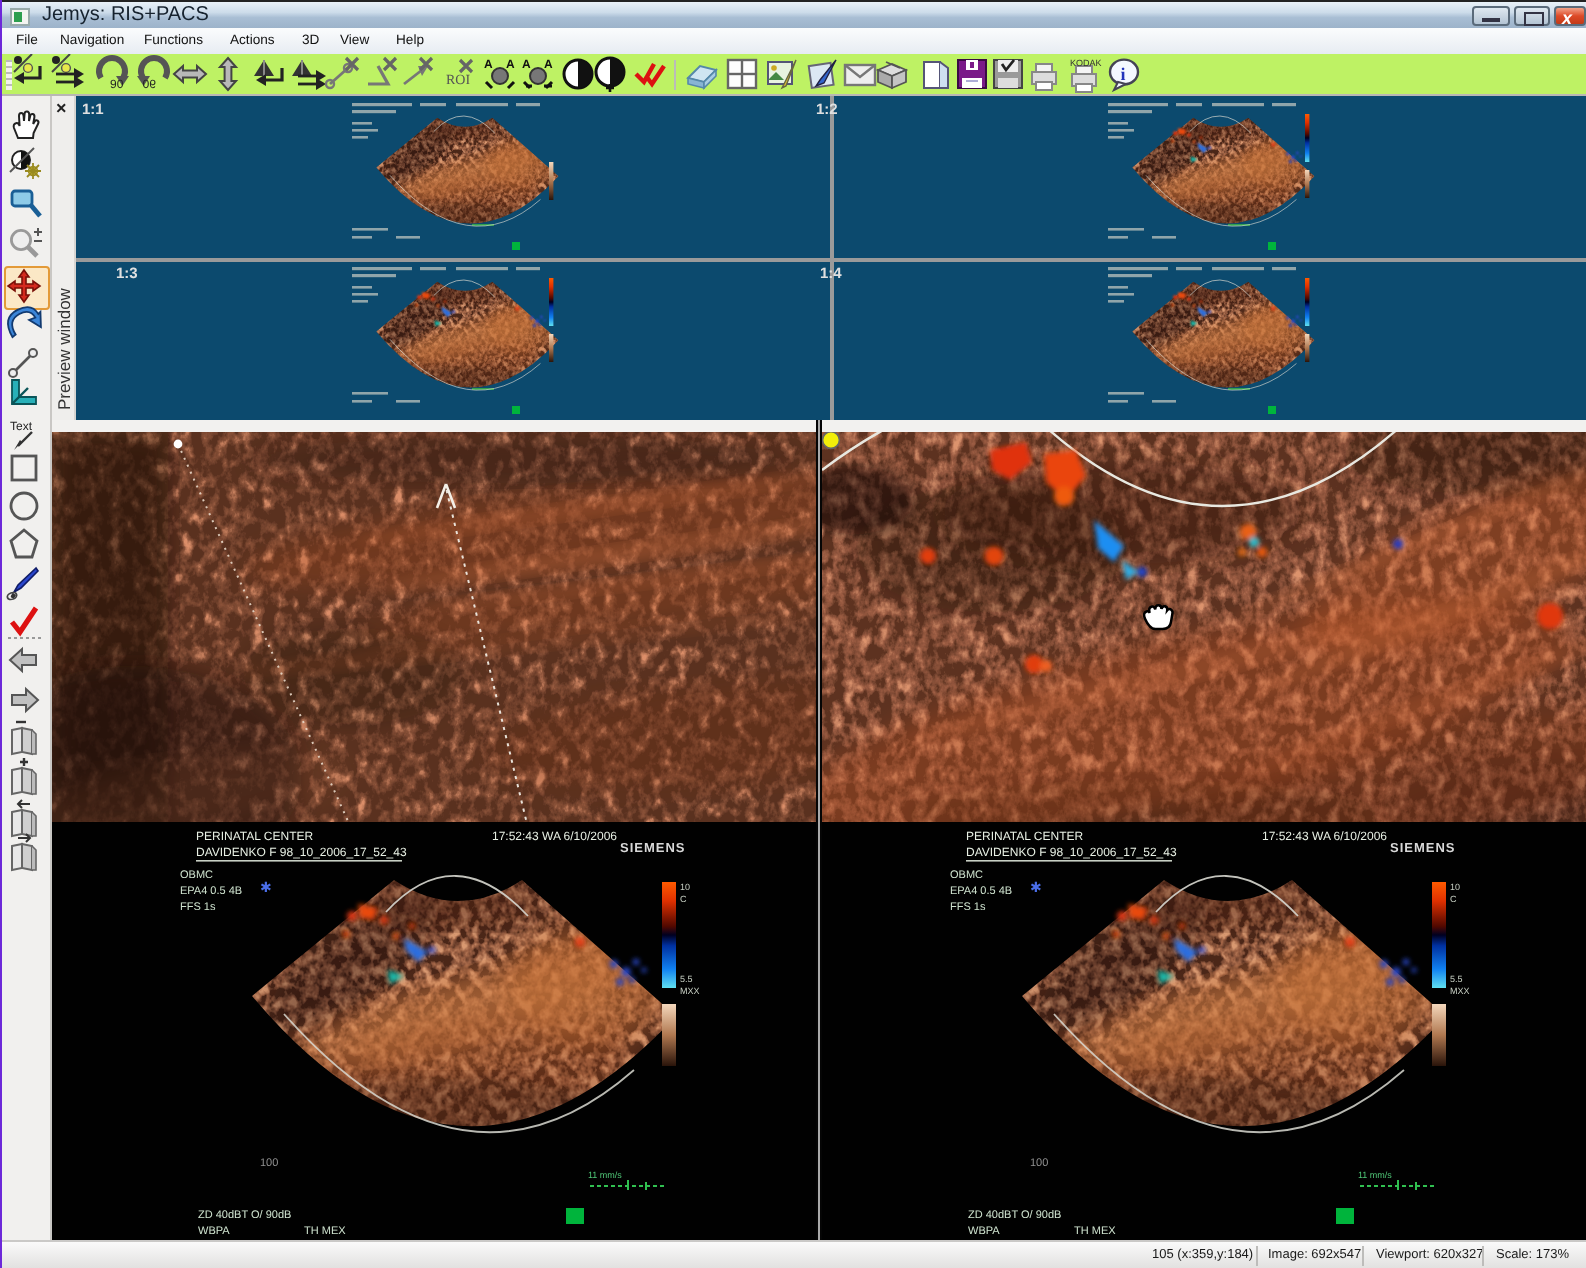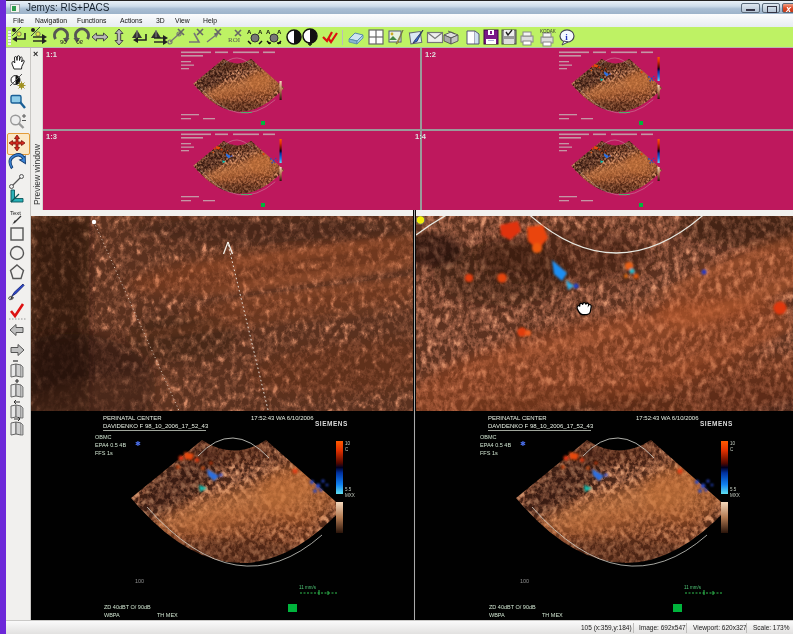--- a/index.html
+++ b/index.html
@@ -1,16 +1,16 @@
 <!DOCTYPE html>
 <html><head>
 <meta charset="utf-8">
 <style>
 html,body{margin:0;padding:0;width:793px;height:634px;overflow:hidden;background:#f0efed;font-family:"Liberation Sans",sans-serif;}
-#win{position:absolute;left:0;top:0;width:793px;height:634px;border-left:6px solid #6d28d9;border-right:1px solid #31302f;box-sizing:border-box;}
+#win{position:absolute;left:0;top:0;width:793px;height:634px;border-left:1px solid #6d28d9;border-right:1px solid #31302f;box-sizing:border-box;}
 #titlebar{position:absolute;left:0;top:0;width:793px;height:14px;background:linear-gradient(#e9f1f8 0%,#cddcea 40%,#a9bed4 60%,#9db3ca 100%);border-top:1px solid #222;box-sizing:border-box;}
 #titlebar .ticon{position:absolute;left:4px;top:3px;width:10px;height:9px;background:#f4f4f0;border:1px solid #9aa;box-sizing:border-box;}
 #titlebar .ticon i{position:absolute;left:1px;top:1px;width:4px;height:5px;background:#2e9e4e;}
 #titlebar .ttext{position:absolute;left:20px;top:1px;font-size:10px;color:#16222e;letter-spacing:0px;}
 .wbtn{position:absolute;top:2px;height:10px;border-radius:2px;border:1px solid #5a6a7a;box-sizing:border-box;}
 #btnmin{left:735px;width:19px;background:linear-gradient(#dfe8f0,#b4c4d4);}
 #btnres{left:756px;width:18px;background:linear-gradient(#dfe8f0,#b4c4d4);}
 #btncls{left:776px;width:16px;background:linear-gradient(#f2a389,#dd4a27 50%,#c33a18);}
 #btnmin i{position:absolute;left:4px;top:5px;width:9px;height:2px;background:#334;}
 #btnres i{position:absolute;left:4px;top:2px;width:8px;height:5px;border:1px solid #334;}
@@ -19,21 +19,21 @@
 #menubar span{position:absolute;top:3px;}
 #toolbar{position:absolute;left:0;top:27px;width:793px;height:21px;background:#bef264;border-bottom:1px solid #b9b7b4;box-sizing:border-box;}
 #toolbar .grip{position:absolute;left:2px;top:3px;width:3px;height:15px;background:repeating-linear-gradient(#bbb 0 1px,#f3f2f1 1px 3px);}
 #tbsep{position:absolute;left:336px;top:3px;width:1px;height:15px;background:#bbb;}
 #sidebar{position:absolute;left:0;top:48px;width:25px;height:572px;background:#f1f0ee;border-right:1px solid #c9c7c4;box-sizing:border-box;}
 #selbox{position:absolute;left:1px;top:85px;width:21px;height:20px;border:1px solid #e39a38;background:#fbe8c6;border-radius:2px;}
 #pvlabel{position:absolute;left:25px;top:48px;width:12px;height:162px;background:#efeeec;border-right:1px solid #d7d5d2;box-sizing:border-box;}
 #statusbar{font-size:8px;}
 
 #pvx{position:absolute;left:27px;top:50px;width:9px;height:9px;font-size:9px;font-weight:bold;color:#222;line-height:9px;}
-#preview{position:absolute;left:37px;top:48px;width:756px;height:162px;background:#be185d;}
+#preview{position:absolute;left:37px;top:48px;width:756px;height:162px;background:#0c4a6e;}
 .pvline-v{position:absolute;left:377px;top:0;width:2px;height:162px;background:#9a9a9a;}
 .pvline-h{position:absolute;left:0;top:81px;width:756px;height:2px;background:#9a9a9a;}
 .pvlab{position:absolute;color:#e0e0e0;font-size:7.5px;font-weight:bold;}
 #gap{position:absolute;left:25px;top:210px;width:768px;height:6px;background:#f2f1ef;}
 #content{position:absolute;left:25px;top:216px;width:768px;height:404px;background:#000;}
 #vdiv{position:absolute;left:407px;top:210px;width:3px;height:410px;background:#050505;}
 #vdiv i{position:absolute;left:1px;top:0;width:1px;height:410px;background:#aaa;}
 #statusbar{position:absolute;left:0;top:620px;width:793px;height:14px;background:linear-gradient(#fafafa,#e2e1e0);border-top:1px solid #cac9c7;box-sizing:border-box;font-size:6.5px;color:#1a1a1a;}
 #statusbar span{position:absolute;top:2.5px;}
 .ssep{position:absolute;top:2px;width:1px;height:10px;background:#bdbcba;}
@@ -332,22 +332,22 @@
     </svg>
   </div>
   <div id="pvlabel"><svg width="12" height="162">
         <text x="-157" y="9" transform="rotate(-90)" font-size="8.5" fill="#333" font-family="Liberation Sans, sans-serif">Preview window</text>
       </svg></div>
   <div id="pvx">×</div>
   <div id="preview">
     <div class="pvline-v"></div>
     <div class="pvline-h"></div>
     <div class="pvlab" style="left:3px;top:2px">1:1</div>
-    <div class="pvlab" style="left:382px;top:2px">1:2</div>
-    <div class="pvlab" style="left:3px;top:84px">1:3</div>
+    <div class="pvlab" style="left:370px;top:2px">1:2</div>
+    <div class="pvlab" style="left:20px;top:84px">1:3</div>
     <div class="pvlab" style="left:372px;top:84px">1:4</div>
     <svg width="756" height="162" style="position:absolute;left:0;top:0">
       <defs>
         <g id="minitx">
           <g fill="#c8ccc4" opacity="0.7">
             <rect x="2" y="1.5" width="30" height="1.6"></rect>
               <rect x="36" y="1.5" width="13" height="1.6"></rect>
               <rect x="54" y="1.5" width="26" height="1.6"></rect>
               <rect x="84" y="1.5" width="12" height="1.6"></rect>
             <rect x="2" y="5" width="22" height="1.6"></rect>

